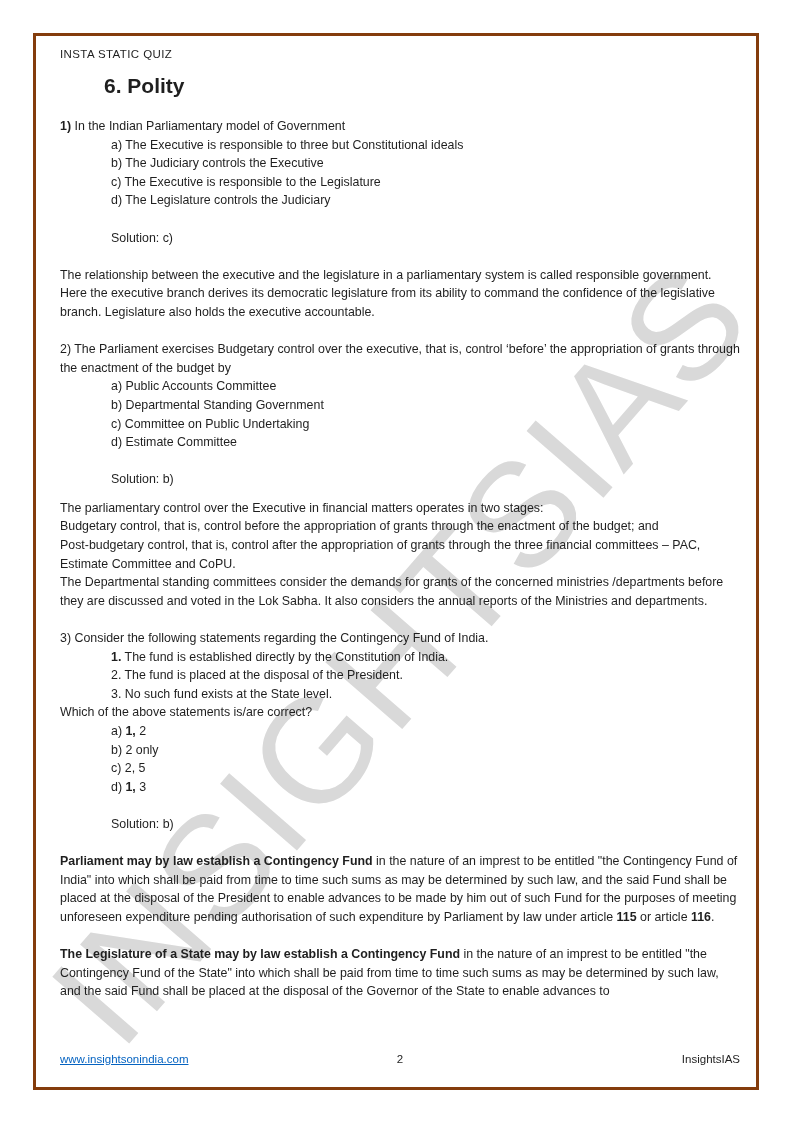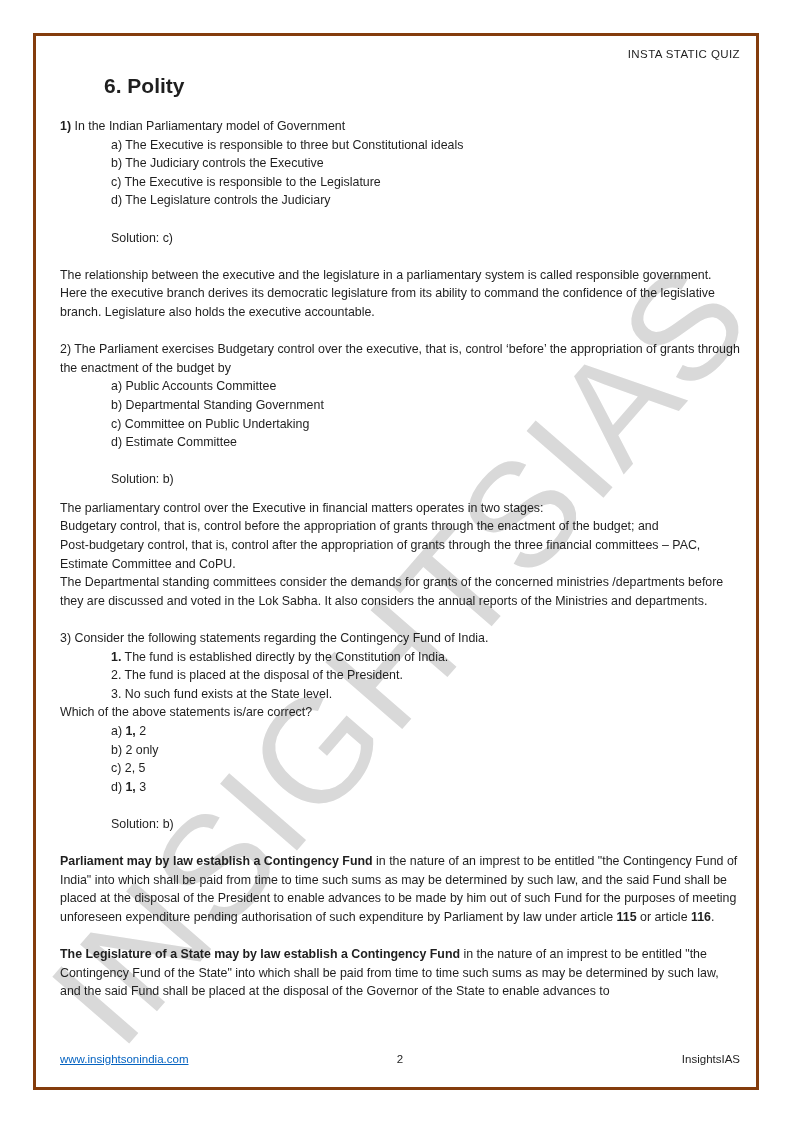--- a/index.html
+++ b/index.html
@@ -20,21 +20,21 @@
   .watermark{
     position:absolute;left:364px;top:618px;z-index:0;
     transform:translate(-50%,-50%) rotate(-49deg);
     font-size:148px;font-weight:400;letter-spacing:3px;white-space:nowrap;
     color:var(--watermark-color);user-select:none;pointer-events:none;
   }
   .content{
     position:absolute;left:24px;top:11px;width:680px;z-index:1;
   }
   .doc-header{
-    text-align:right;font-size:11.5px;letter-spacing:.4px;line-height:14px;
+    text-align:left;font-size:11.5px;letter-spacing:.4px;line-height:14px;
   }
   .doc-title{
     margin-top:12px;margin-left:44px;
     font-size:21px;font-weight:bold;line-height:25px;
   }
   .body-text{
     margin-top:19px;font-size:12.4px;line-height:18.6px;
   }
   .blk{margin:0;}
   .indent{padding-left:51px;}

